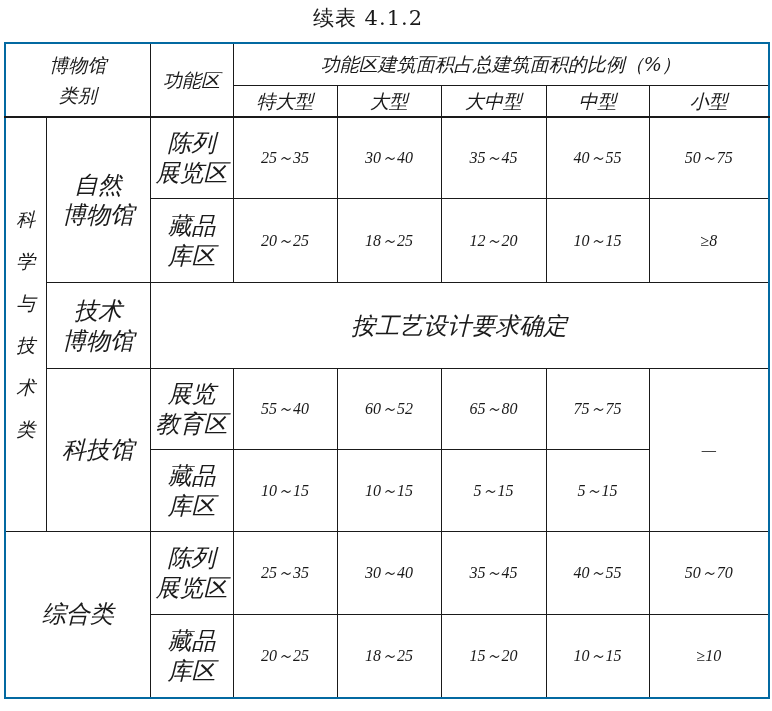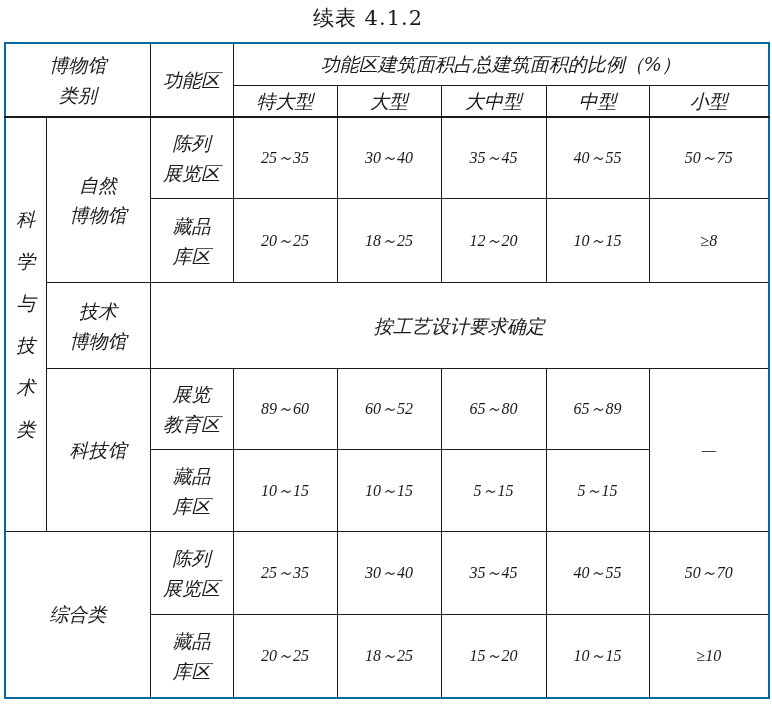--- a/index.html
+++ b/index.html
@@ -3,21 +3,21 @@
   <meta charset="utf-8">
   <style>
     html, body { margin: 0; padding: 0; background: #ffffff; }
     body { width: 772px; height: 711px; position: relative; overflow: hidden;
            font-family: "DejaVu Serif", "Liberation Serif", serif; color: #1a1a1a; }
     .caption { position: absolute; left: 0; top: 4px; width: 736px; text-align: center;
                font-size: 21px; letter-spacing: 1px; }
     table { position: absolute; left: 4px; top: 42px; border-collapse: collapse;
             border: 2px solid #0369a1; table-layout: fixed; font-style: italic; }
     td { border: 1px solid #1a1a1a; text-align: center; vertical-align: middle;
-         font-size: 19px; line-height: 30px; padding: 0; }
+         font-size: 24px; line-height: 30px; padding: 0; }
     td.hd { font-size: 19px; }
     td.num { font-family: "Liberation Serif", "DejaVu Serif", serif; font-size: 16px; }
     .vert { line-height: 42px; font-size: 19px; }
     .vert span { display: block; }
     .thick-top td { border-top: 2px solid #1a1a1a; }
   </style>
 </head>
 <body>
 
 <div class="caption">续表 4.1.2</div>
@@ -95,24 +95,24 @@
     </td>
     <td colspan="6">按工艺设计要求确定</td>
   </tr>
 
   <tr style="height:81px">
     <td rowspan="2">科技馆</td>
     <td>
       <div>展览</div>
       <div>教育区</div>
     </td>
-    <td class="num">89～60</td>
+    <td class="num">55～40</td>
     <td class="num">60～52</td>
     <td class="num">65～80</td>
-    <td class="num">65～89</td>
+    <td class="num">75～75</td>
     <td class="num" rowspan="2">—</td>
   </tr>
 
   <tr style="height:82px">
     <td>
       <div>藏品</div>
       <div>库区</div>
     </td>
     <td class="num">10～15</td>
     <td class="num">10～15</td>

